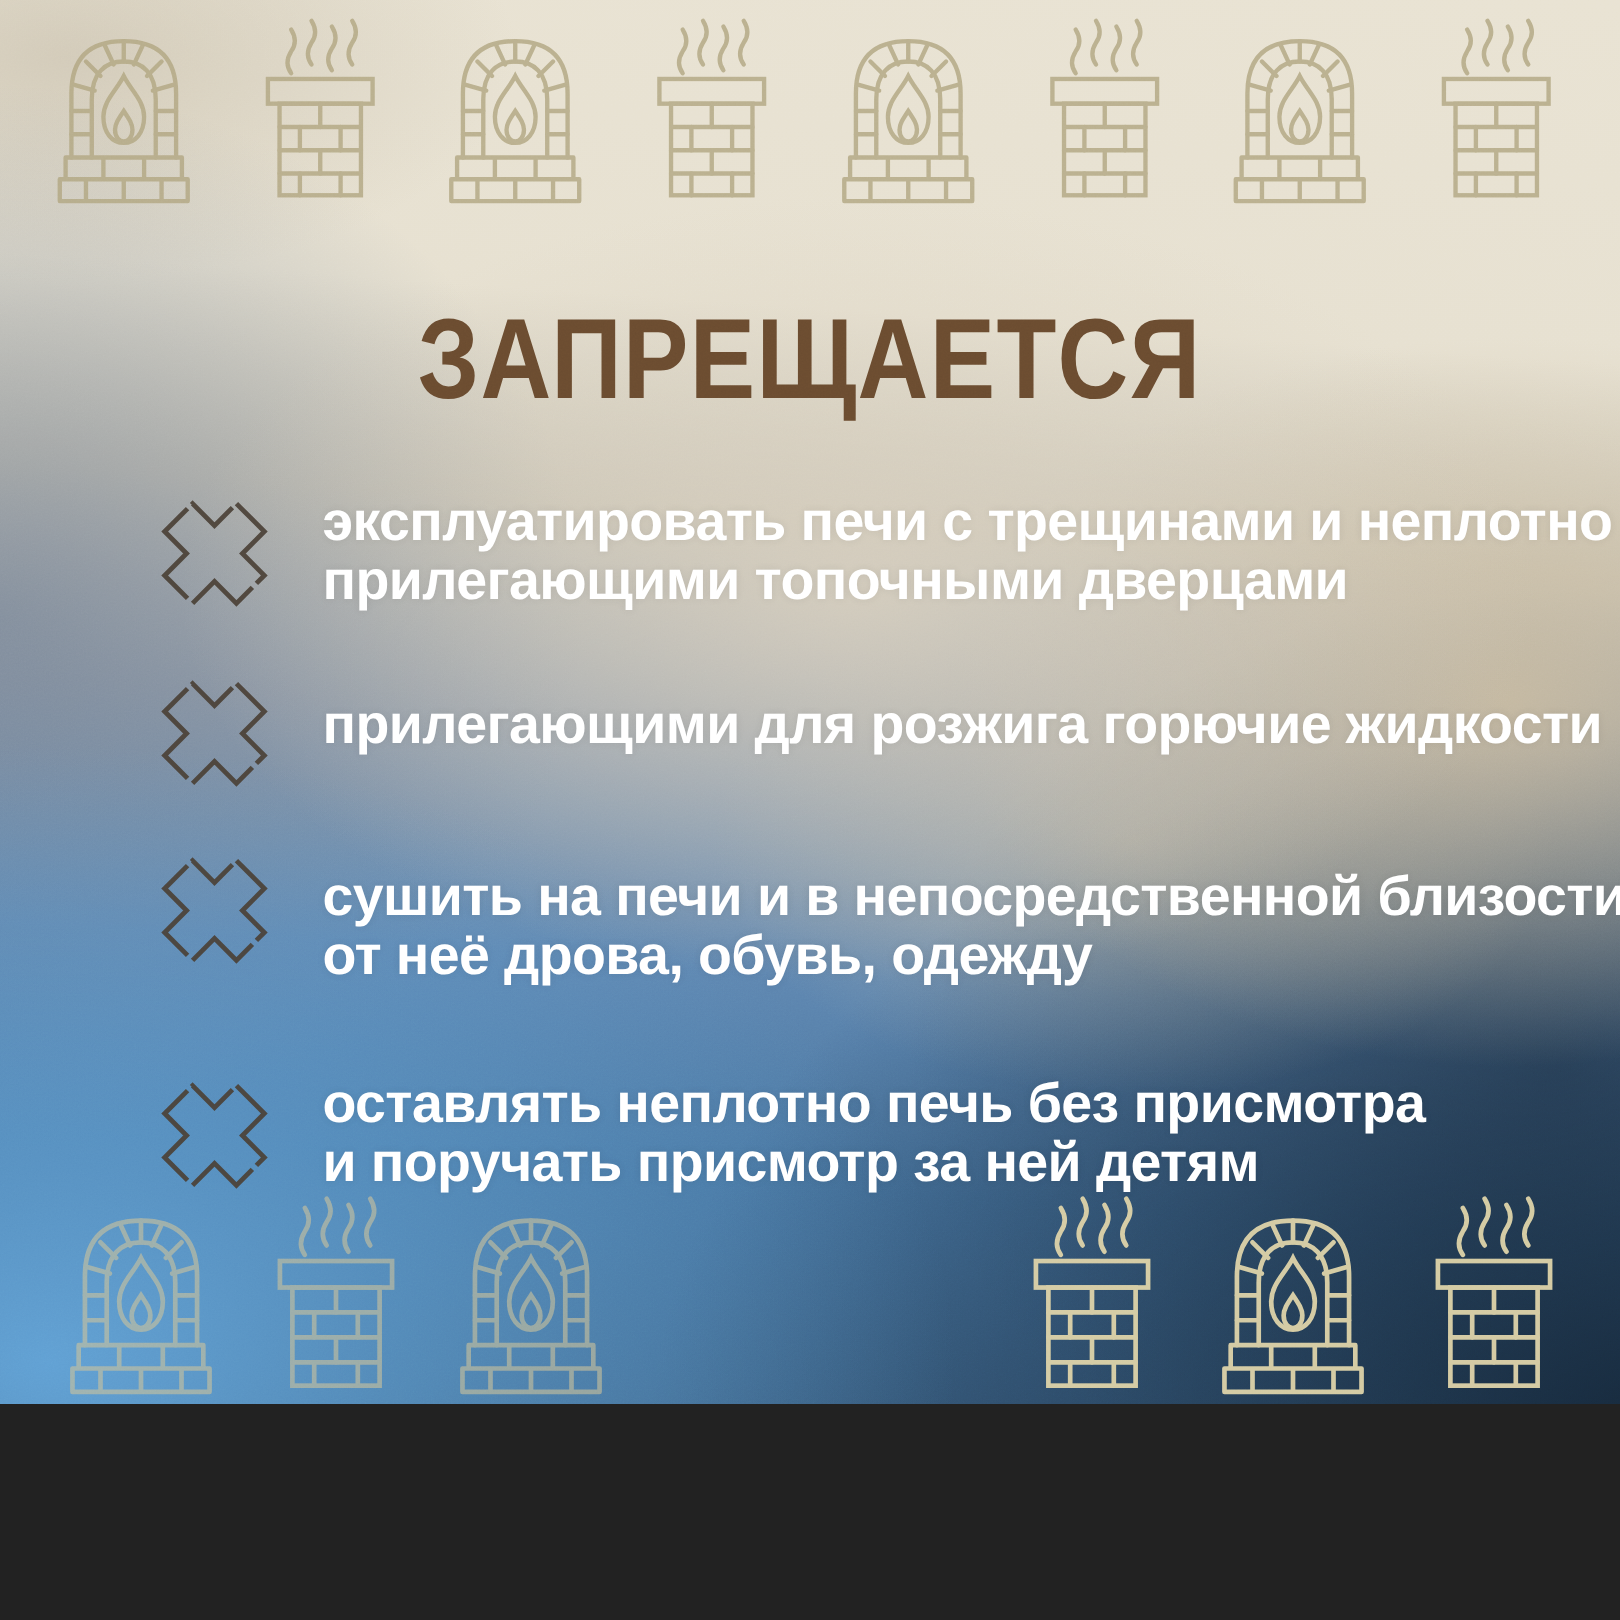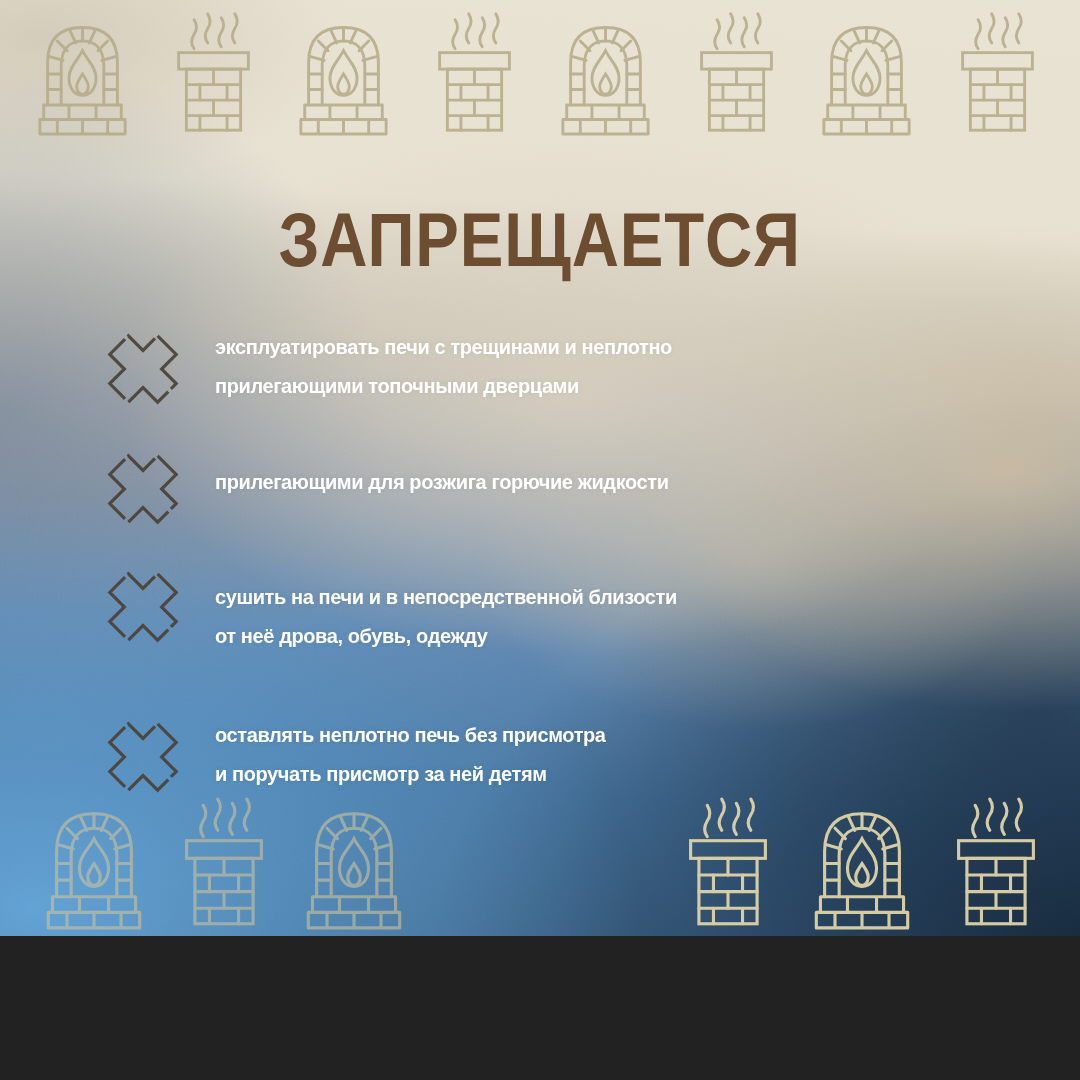--- a/index.html
+++ b/index.html
@@ -42,21 +42,21 @@
     white-space:nowrap;
   }
 
   
   .item{position:absolute;left:0;width:1080px;}
   .cross{position:absolute;left:96px;width:94px;height:94px;color:var(--c-cross,#4a4036);opacity:.92;}
   .cross svg{width:94px;height:94px;display:block;}
   .item-text{
     position:absolute;left:215px;top:0;
     color:var(--c-body-text,#ffffff);
-    font-size:20px;font-weight:700;line-height:39px;letter-spacing:-0.4px;
+    font-size:37px;font-weight:700;line-height:39px;letter-spacing:-0.4px;
     text-shadow:0 0 6px rgba(0,0,0,0.08);
   }
   .item-text .line{display:block;white-space:nowrap;}
 
   
   .logo{position:absolute;left:420px;top:974px;height:70px;display:flex;align-items:center;gap:14px;}
   .logo-bar{display:block;width:15px;height:68px;background:var(--c-logo,#ffffff);}
   .logo-text{
     color:var(--c-logo,#ffffff);
     font-size:63px;font-weight:400;letter-spacing:-1.5px;line-height:1;

